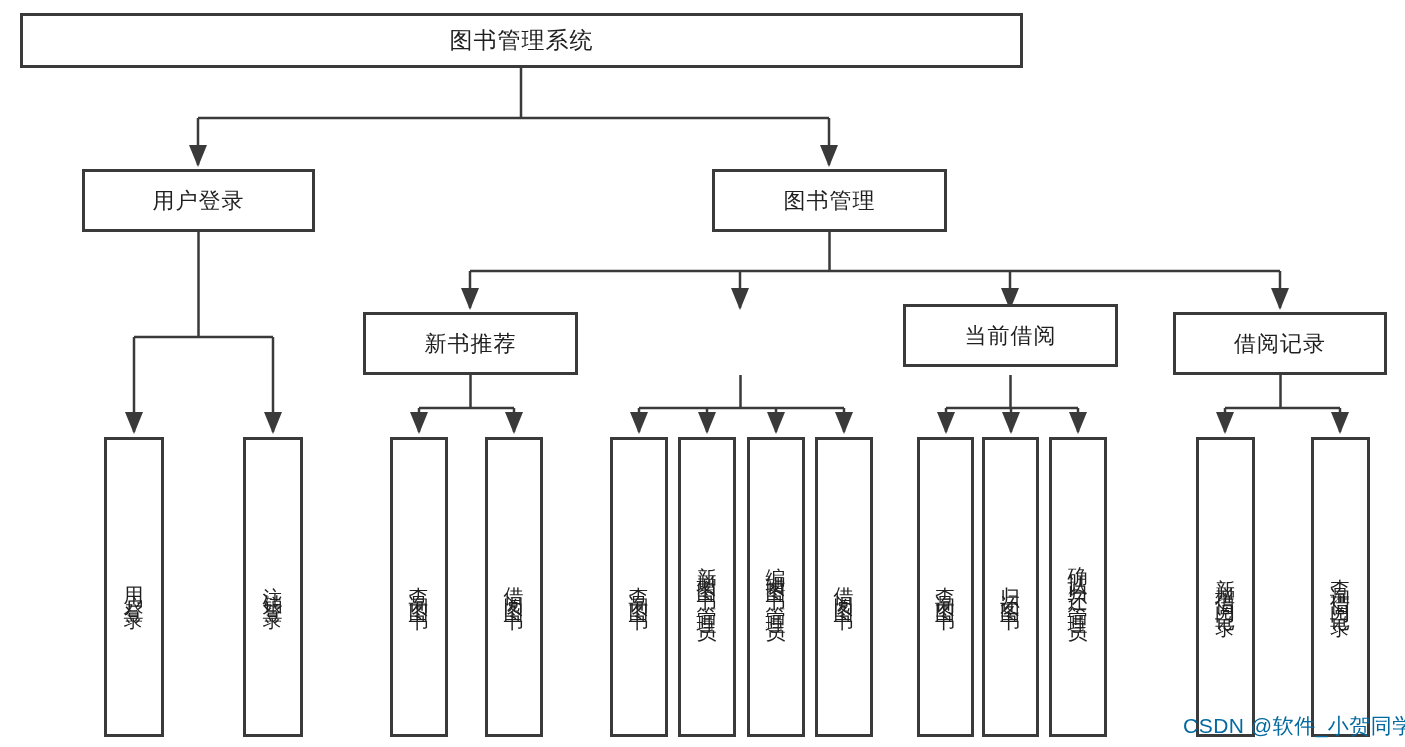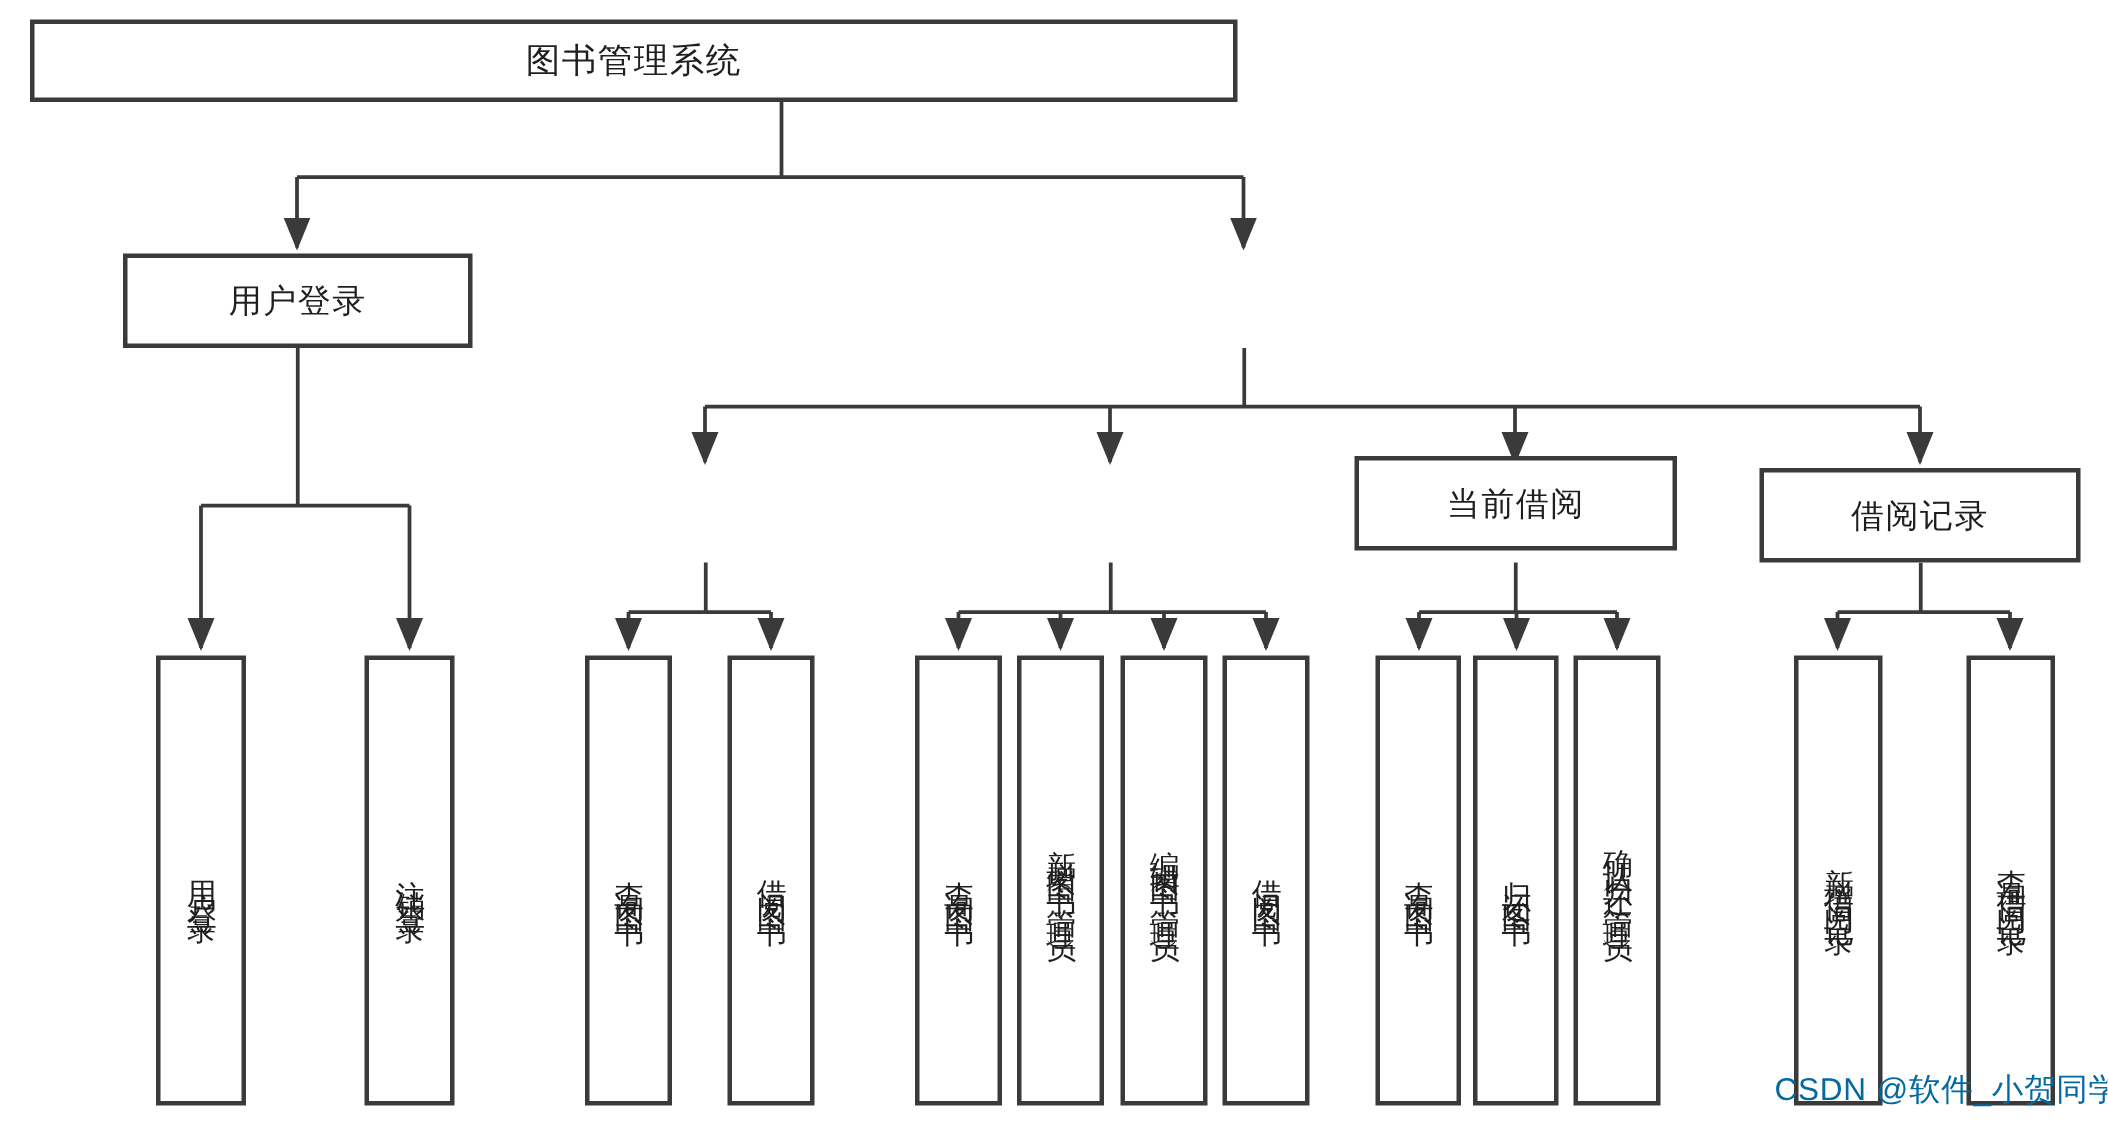--- a/index.html
+++ b/index.html
@@ -110,24 +110,26 @@
       <line x1="1078" y1="408" x2="1078" y2="432" marker-end="url(#ah)"></line>
     </g>
 
     <g stroke="#3a3a3a" stroke-width="2.5" fill="none">
       <path d="M1280.5 375 V408 M1225 408 H1340"></path>
       <line x1="1225" y1="408" x2="1225" y2="432" marker-end="url(#ah)"></line>
       <line x1="1340" y1="408" x2="1340" y2="432" marker-end="url(#ah)"></line>
     </g>
   </svg>
 
-  <div class="box hbox root" style="left:20px;top:13px;width:805px;height:55px">图书管理系统</div>
+  <div class="box hbox root" style="left:20px;top:13px;width:1003px;height:55px">图书管理系统</div>
 
   <div class="box hbox" style="left:82px;top:169px;width:233px;height:63px">用户登录</div>
+  <div class="box hbox" style="left:712px;top:169px;width:235px;height:63px">图书管理</div>
 
+  <div class="box hbox" style="left:363px;top:312px;width:215px;height:63px">新书推荐</div>
   <div class="box hbox" style="left:903px;top:304px;width:215px;height:63px">当前借阅</div>
   <div class="box hbox" style="left:1173px;top:312px;width:214px;height:63px">借阅记录</div>
 
   <div class="box vbox" style="left:104px;top:437px;width:60px;height:300px">用户登录</div>
   <div class="box vbox" style="left:243px;top:437px;width:60px;height:300px">注销登录</div>
 
   <div class="box vbox" style="left:390px;top:437px;width:58px;height:300px">查询图书</div>
   <div class="box vbox" style="left:485px;top:437px;width:58px;height:300px">借阅图书</div>
 
   <div class="box vbox" style="left:610px;top:437px;width:58px;height:300px">查询图书</div>

